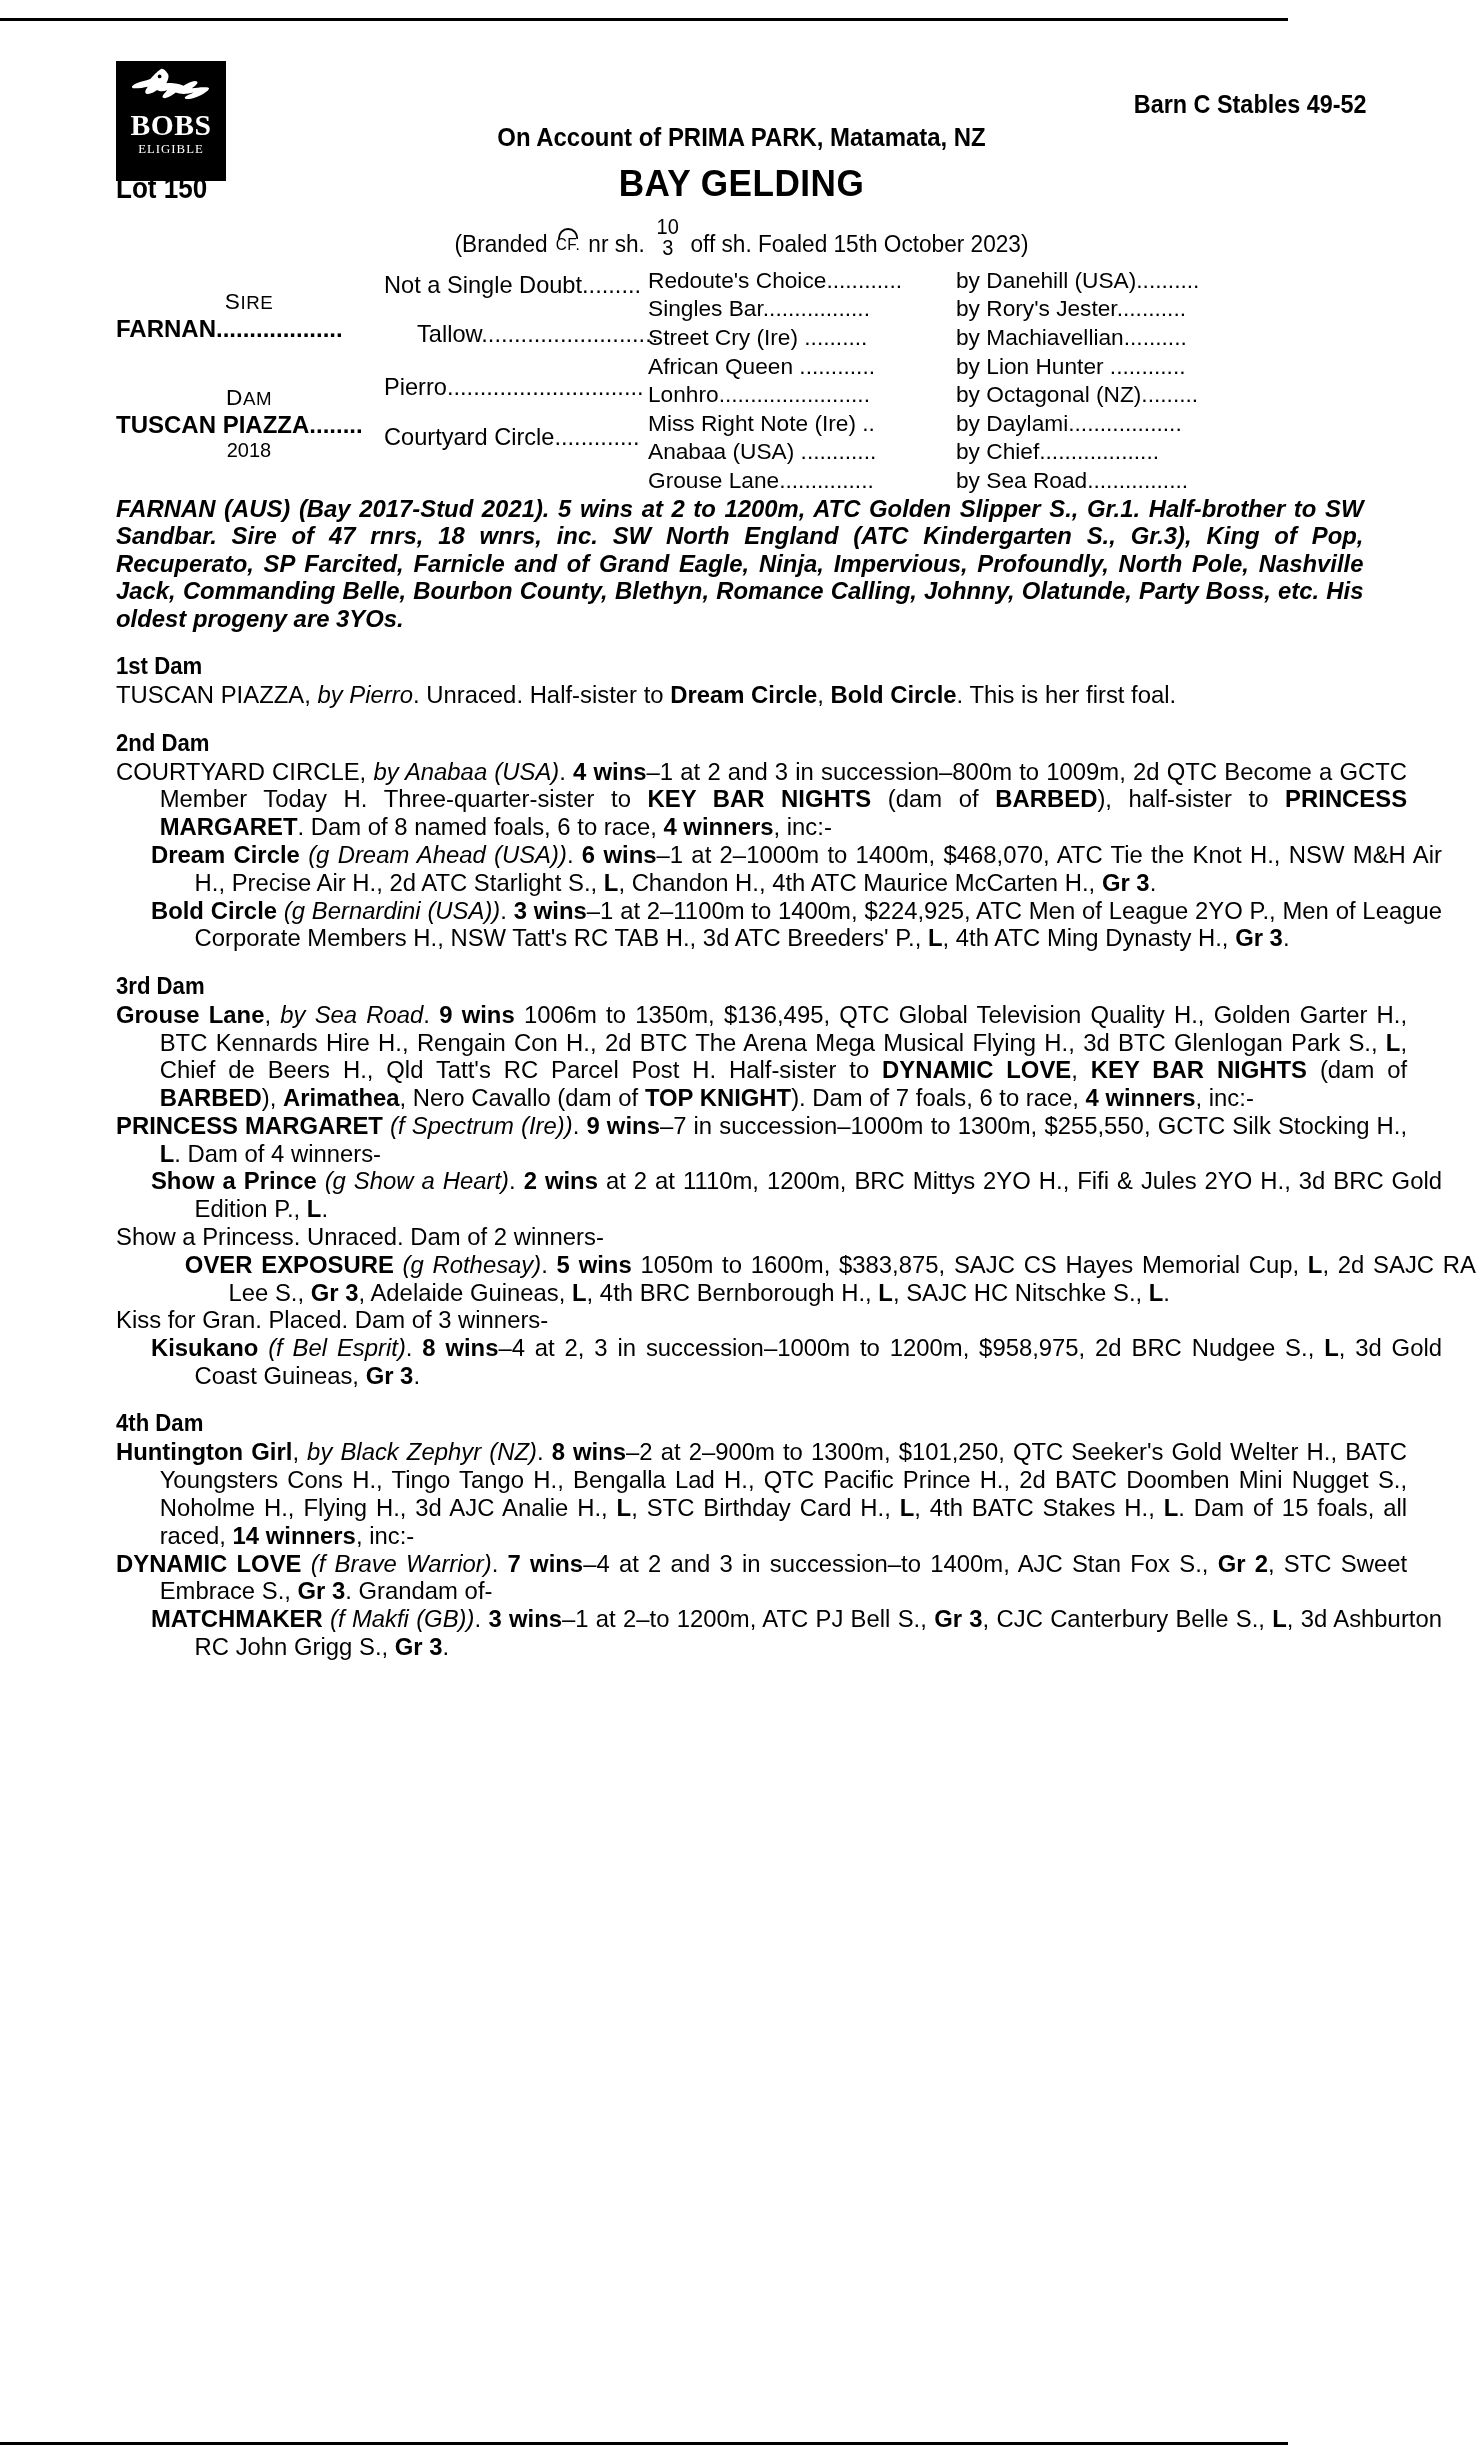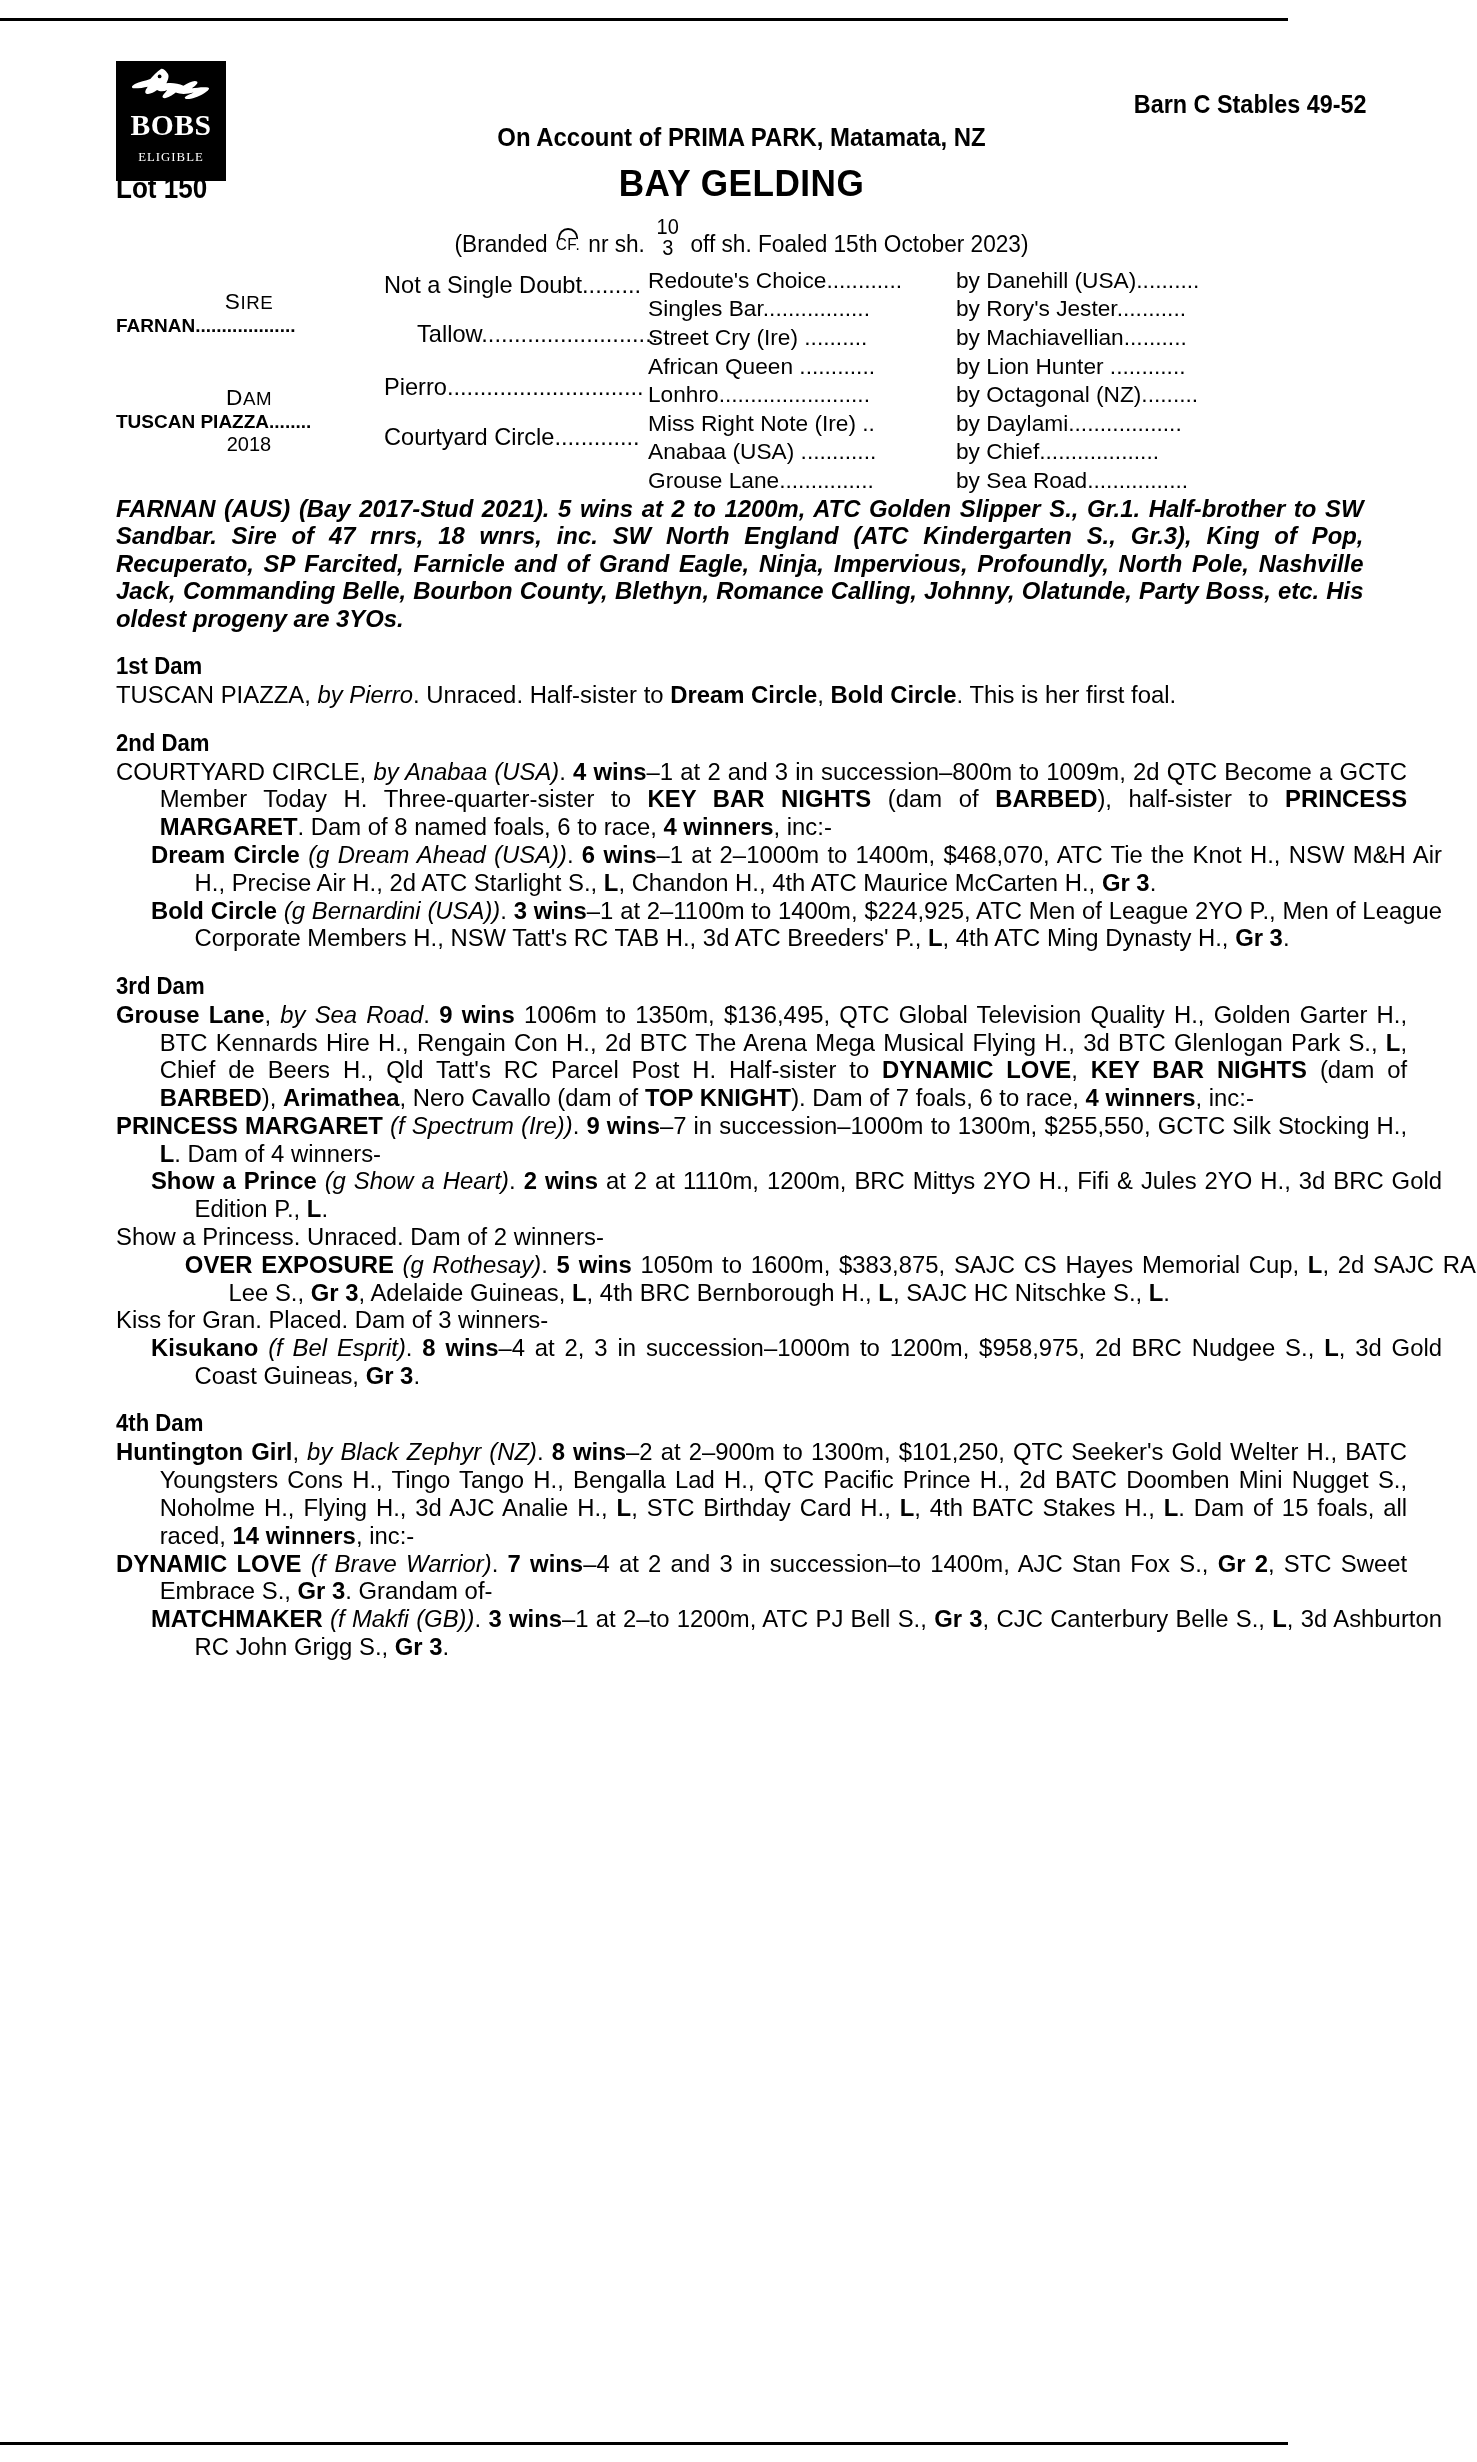--- a/index.html
+++ b/index.html
@@ -71,21 +71,21 @@
     font-size: 29.6px;
     letter-spacing: 0.5px;
     line-height: 1;
     margin-top: 1px;
   }
   .bobs-sub {
     font-family: "Liberation Serif", serif;
     font-size: 12.8px;
     letter-spacing: 1px;
     line-height: 1;
-    margin-top: 11px;
+    margin-top: 3px;
   }
   .barn-line {
     position: absolute;
     right: 0;
     top: 27.6px;
     font-weight: bold;
     font-size: 26.6px;
     transform: scaleX(0.88);
     transform-origin: right center;
     white-space: nowrap;
@@ -194,21 +194,21 @@
     margin-left: 15px;
   }
   .smallcap-label {
     font-size: 18.7px;
     letter-spacing: 0.5px;
     text-align: center;
   }
   .smallcap-label .big { font-size: 22.7px; }
   .a-name {
     font-weight: bold;
-    font-size: 19px;
+    font-size: 24px;
     white-space: nowrap;
     overflow: hidden;
   }
   .a-year {
     text-align: center;
     font-size: 20px;
   }
   .sire-group { position: absolute; top: 21.7px; left: 0; width: 266px; }
   .dam-group  { position: absolute; top: 118px; left: 0; width: 266px; }
 

